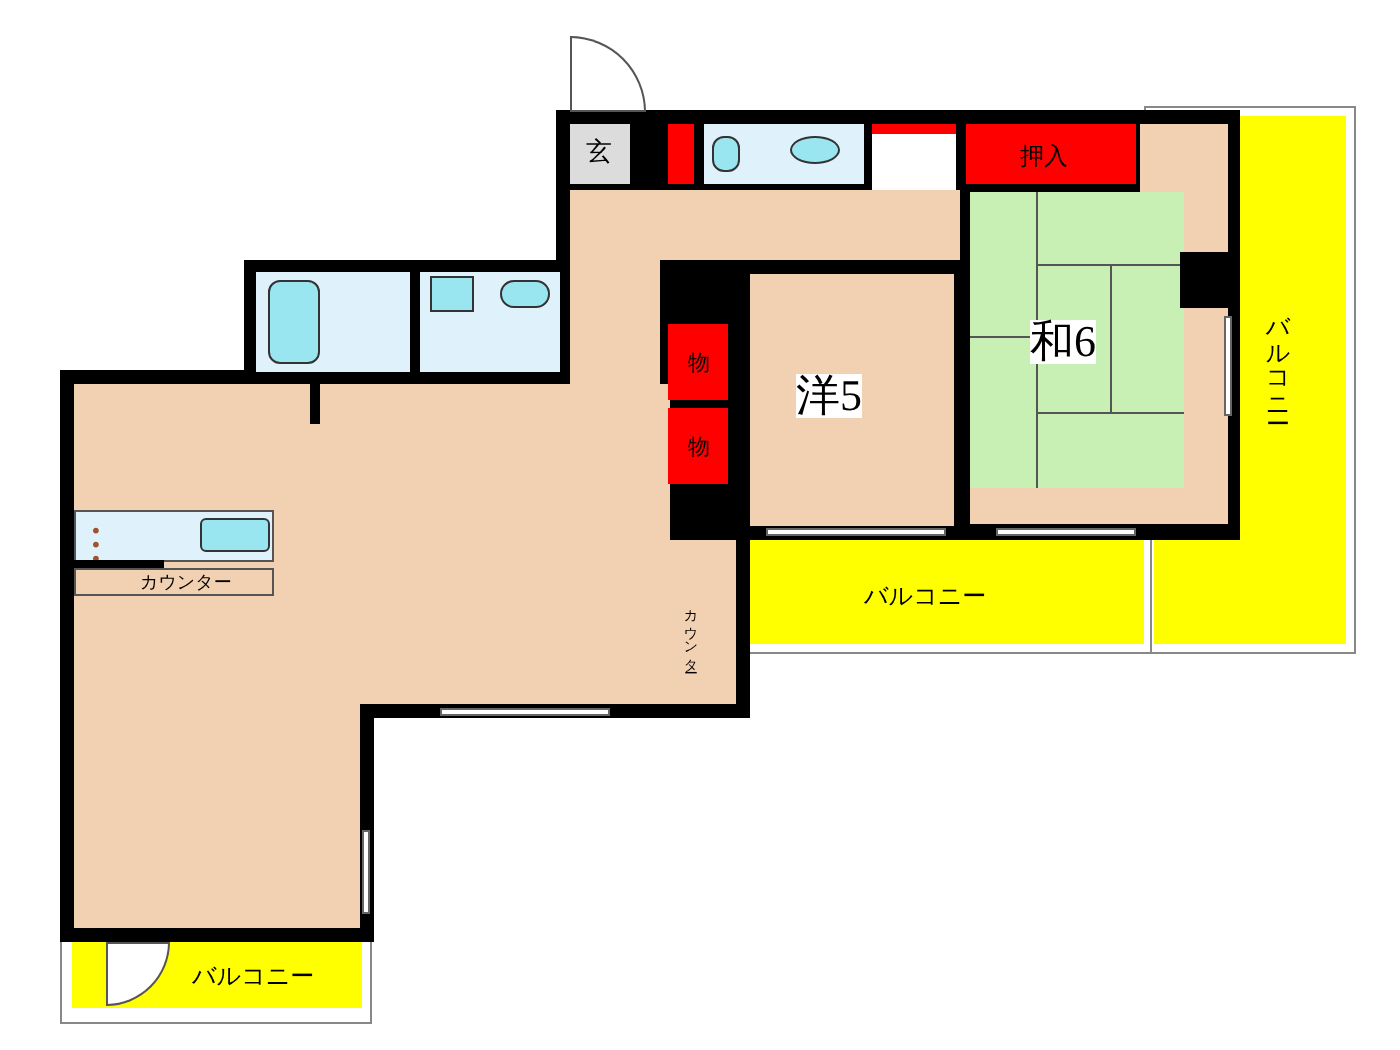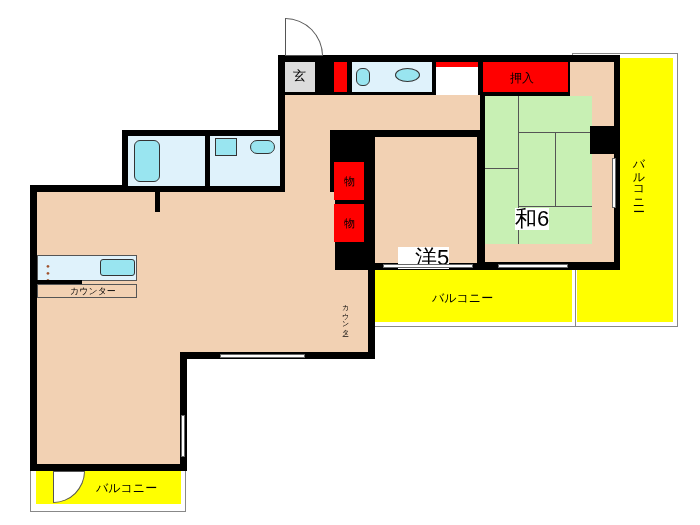--- a/index.html
+++ b/index.html
@@ -8,21 +8,21 @@
 .floor{background:#f2d1b3;}
 .wall{background:#000;}
 .red{background:#ff0000;}
 .yellow{background:#ffff00;}
 .wet{background:#dff2fb;}
 .tub{background:#99e5f0;border:1px solid #333;border-radius:6px;}
 .tatami{background:#c8f0b4;}
 .gray{background:#dcdcdc;}
 .win{background:#fff;border:1px solid #666;}
 .lbl{font-family:"DejaVu Sans",sans-serif;font-size:11px;color:#000;}
-.big{font-family:Liberation Sans, sans-serif;color:#000;background:#fff;line-height:1;margin-top:48px;}
+.big{font-family:Liberation Serif, serif;color:#000;background:#fff;line-height:1;}
 .vert{writing-mode:vertical-rl;}
 .door{border:1px solid #555;border-radius:0 100% 0 0;background:#fff;}
 </style>
 </head>
 <body>
 
 <div id="plan">
 
   <div class="a" style="left:572px;top:53px;width:106px;height:274px;border:1px solid #888;background:#fff;"></div>
   <div class="a yellow" style="left:577px;top:58px;width:96px;height:264px;"></div>
@@ -75,21 +75,21 @@
   <div class="a tatami" style="left:485px;top:96px;width:107px;height:148px;"></div>
   <div class="a" style="left:518px;top:96px;width:1px;height:148px;background:#555;"></div>
   <div class="a" style="left:518px;top:132px;width:74px;height:1px;background:#555;"></div>
   <div class="a" style="left:518px;top:206px;width:74px;height:1px;background:#555;"></div>
   <div class="a" style="left:555px;top:132px;width:1px;height:74px;background:#555;"></div>
   <div class="a" style="left:485px;top:168px;width:33px;height:1px;background:#555;"></div>
   <div class="a wall" style="left:590px;top:126px;width:24px;height:28px;"></div>
   <div class="a big" style="left:515px;top:160px;font-size:22px;">和6</div>
 
   <div class="a floor" style="left:375px;top:137px;width:102px;height:126px;"></div>
-  <div class="a big" style="left:398px;top:199px;font-size:22px;padding-left:17px;">洋5</div>
+  <div class="a big" style="left:398px;top:187px;font-size:22px;">洋5</div>
   <div class="a red" style="left:334px;top:162px;width:30px;height:38px;"></div>
   <div class="a lbl" style="left:344px;top:174px;">物</div>
   <div class="a red" style="left:334px;top:204px;width:30px;height:38px;"></div>
   <div class="a lbl" style="left:344px;top:216px;">物</div>
 
   <div class="a win" style="left:383px;top:264px;width:90px;height:4px;"></div>
   <div class="a win" style="left:498px;top:264px;width:70px;height:4px;"></div>
   <div class="a win" style="left:220px;top:354px;width:85px;height:4px;"></div>
   <div class="a win" style="left:181px;top:415px;width:4px;height:42px;"></div>
   <div class="a win" style="left:612px;top:158px;width:4px;height:50px;"></div>

